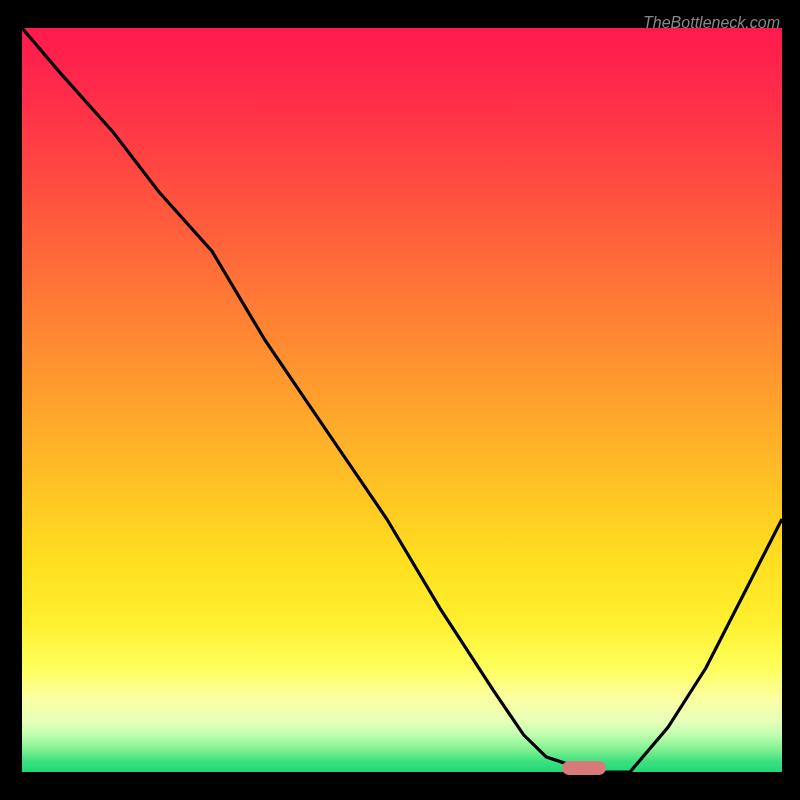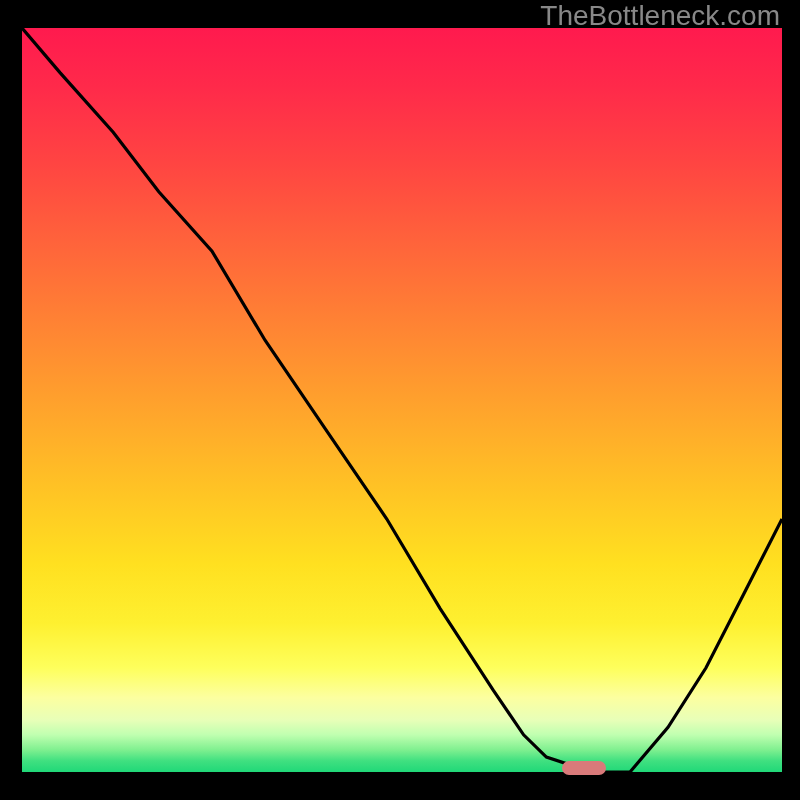--- a/index.html
+++ b/index.html
@@ -5,25 +5,26 @@
   * { margin: 0; padding: 0; box-sizing: border-box; }
   body {
     width: 800px;
     height: 800px;
     background: #000;
     position: relative;
     font-family: Arial, sans-serif;
   }
   .watermark {
     position: absolute;
-    top: 0;
+    top: 14px;
     right: 20px;
     color: #888;
-    font-size: 28px;
+    font-size: 16px;
     z-index: 10;
+    font-style: italic;
   }
   .plot-area {
     position: absolute;
     left: 22px;
     top: 28px;
     width: 760px;
     height: 744px;
   }
   .gradient-fill {
     position: absolute;

